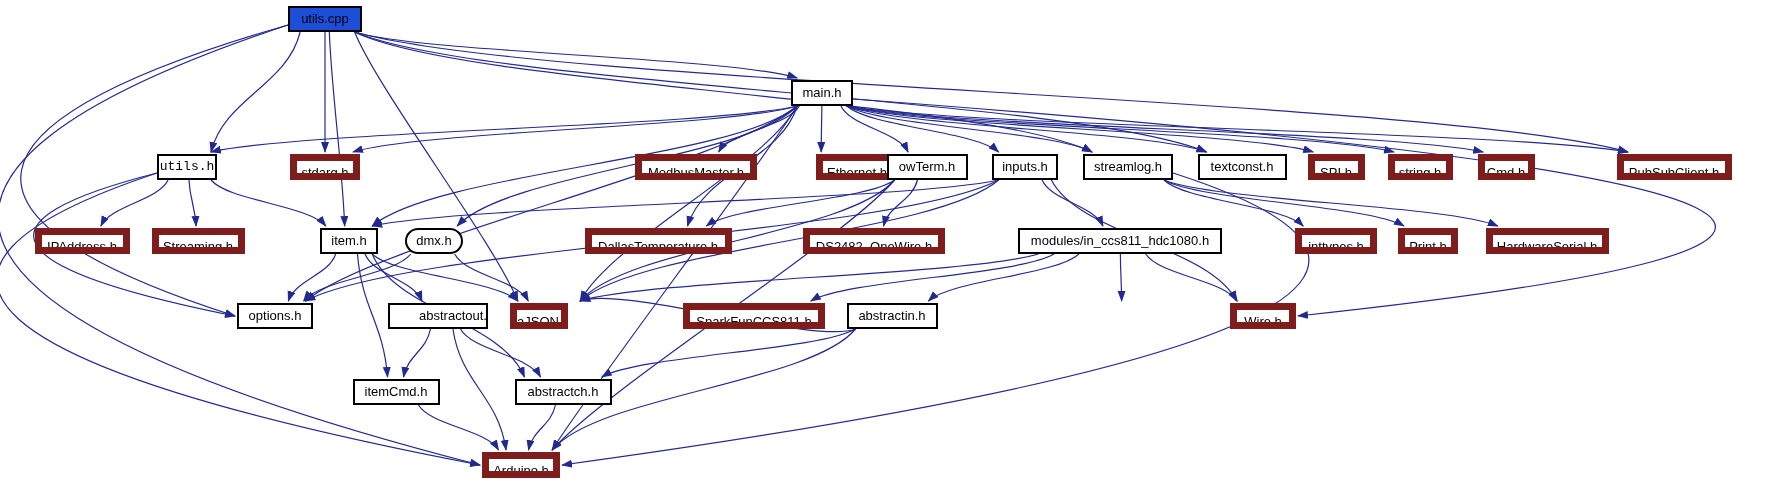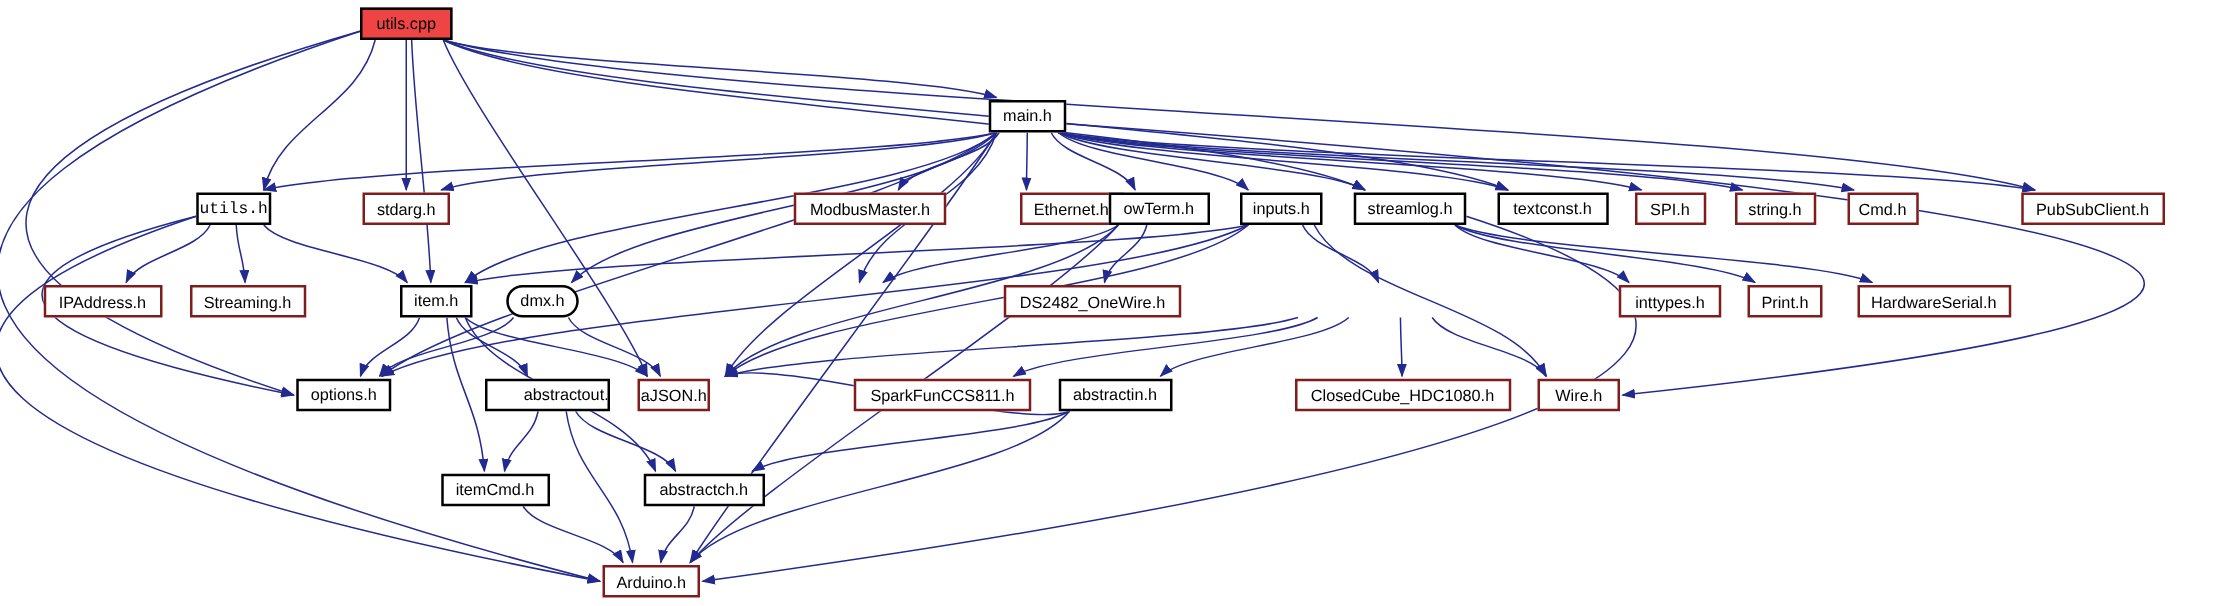--- a/index.html
+++ b/index.html
@@ -10,30 +10,30 @@
     font-family:"Liberation Sans", sans-serif;
     overflow:hidden;
   }
   #edges{position:absolute;left:0;top:0;z-index:0;}
   .node{
     position:absolute;
     z-index:1;
     box-sizing:border-box;
     height:26px;
     background:#ffffff;
-    border:2px solid #7f1d1d;
+    border:7px solid #7f1d1d;
     color:#000;
     font-size:13px;
     line-height:24px;
     text-align:center;
     white-space:nowrap;
     overflow:hidden;
   }
   .node.internal{border:2px solid #000000;line-height:22px;}
-  .node.focus{border:2px solid #000000;background:#ef4444;line-height:22px;}
+  .node.focus{border:2px solid #000000;background:#1d4ed8;line-height:22px;}
   .edge{fill:none;stroke-width:1.2px;}
 </style>
 </head>
 <body>
 
 <div id="canvas">
     <svg id="edges" width="1770" height="485" viewBox="0 0 1770 485">
       <defs>
         <marker id="arw" orient="auto" markerWidth="12" markerHeight="9" refX="10" refY="4" markerUnits="userSpaceOnUse">
           <path d="M0,0 L11,4 L0,8 z" fill="#232a8f"></path>
@@ -118,27 +118,28 @@
     <div class="node internal" style="left: 1083px; top: 154px; width: 90px;">streamlog.h</div>
     <div class="node internal" style="left: 1197.5px; top: 154px; width: 89px;">textconst.h</div>
     <div class="node external" style="left: 1307.5px; top: 154px; width: 57px;">SPI.h</div>
     <div class="node external" style="left: 1387.5px; top: 154px; width: 65px;">string.h</div>
     <div class="node external" style="left: 1477.5px; top: 154px; width: 57px;">Cmd.h</div>
     <div class="node external" style="left: 1616.5px; top: 154px; width: 115px;">PubSubClient.h</div>
     <div class="node external" style="left: 34.5px; top: 228px; width: 95px;">IPAddress.h</div>
     <div class="node external" style="left: 151.5px; top: 228px; width: 93px;">Streaming.h</div>
     <div class="node internal" style="left: 320px; top: 228px; width: 58px;">item.h</div>
     <div class="node internal" style="left: 405px; top: 228px; width: 58px; border-radius: 13px;">dmx.h</div>
+    <div class="node external" style="left: 584.5px; top: 228px; width: 147px;">DallasTemperature.h</div>
     <div class="node external" style="left: 803px; top: 228px; width: 142px;">DS2482_OneWire.h</div>
+    <div class="node internal" style="left: 1018px; top: 228px; width: 204px;">modules/in_ccs811_hdc1080.h</div>
     <div class="node external" style="left: 1295px; top: 228px; width: 82px; text-align: center;">inttypes.h</div>
     <div class="node external" style="left: 1398px; top: 228px; width: 60px;">Print.h</div>
     <div class="node external" style="left: 1485.5px; top: 228px; width: 123px;">HardwareSerial.h</div>
     <div class="node internal" style="left: 237px; top: 303px; width: 76px;">options.h</div>
     <div class="node internal" style="left: 388px; top: 303px; width: 100px; padding-left: 29px;">abstractout.h</div>
     <div class="node external" style="left: 510px; top: 303px; width: 58px;">aJSON.h</div>
     <div class="node external" style="left: 683px; top: 303px; width: 142px;">SparkFunCCS811.h</div>
     <div class="node internal" style="left: 846.5px; top: 303px; width: 91px;">abstractin.h</div>
-    <div class="node external" style="left: 1035.5px; top: 303px; width: 173px;">ClosedCube_HDC1080.h</div>
     <div class="node external" style="left: 1230px; top: 303px; width: 66px;">Wire.h</div>
     <div class="node internal" style="left: 352.5px; top: 379px; width: 87px;">itemCmd.h</div>
     <div class="node internal" style="left: 514.5px; top: 379px; width: 97px;">abstractch.h</div>
     <div class="node external" style="left: 482px; top: 452px; width: 78px;">Arduino.h</div>
   </div>
 
 </body></html>

